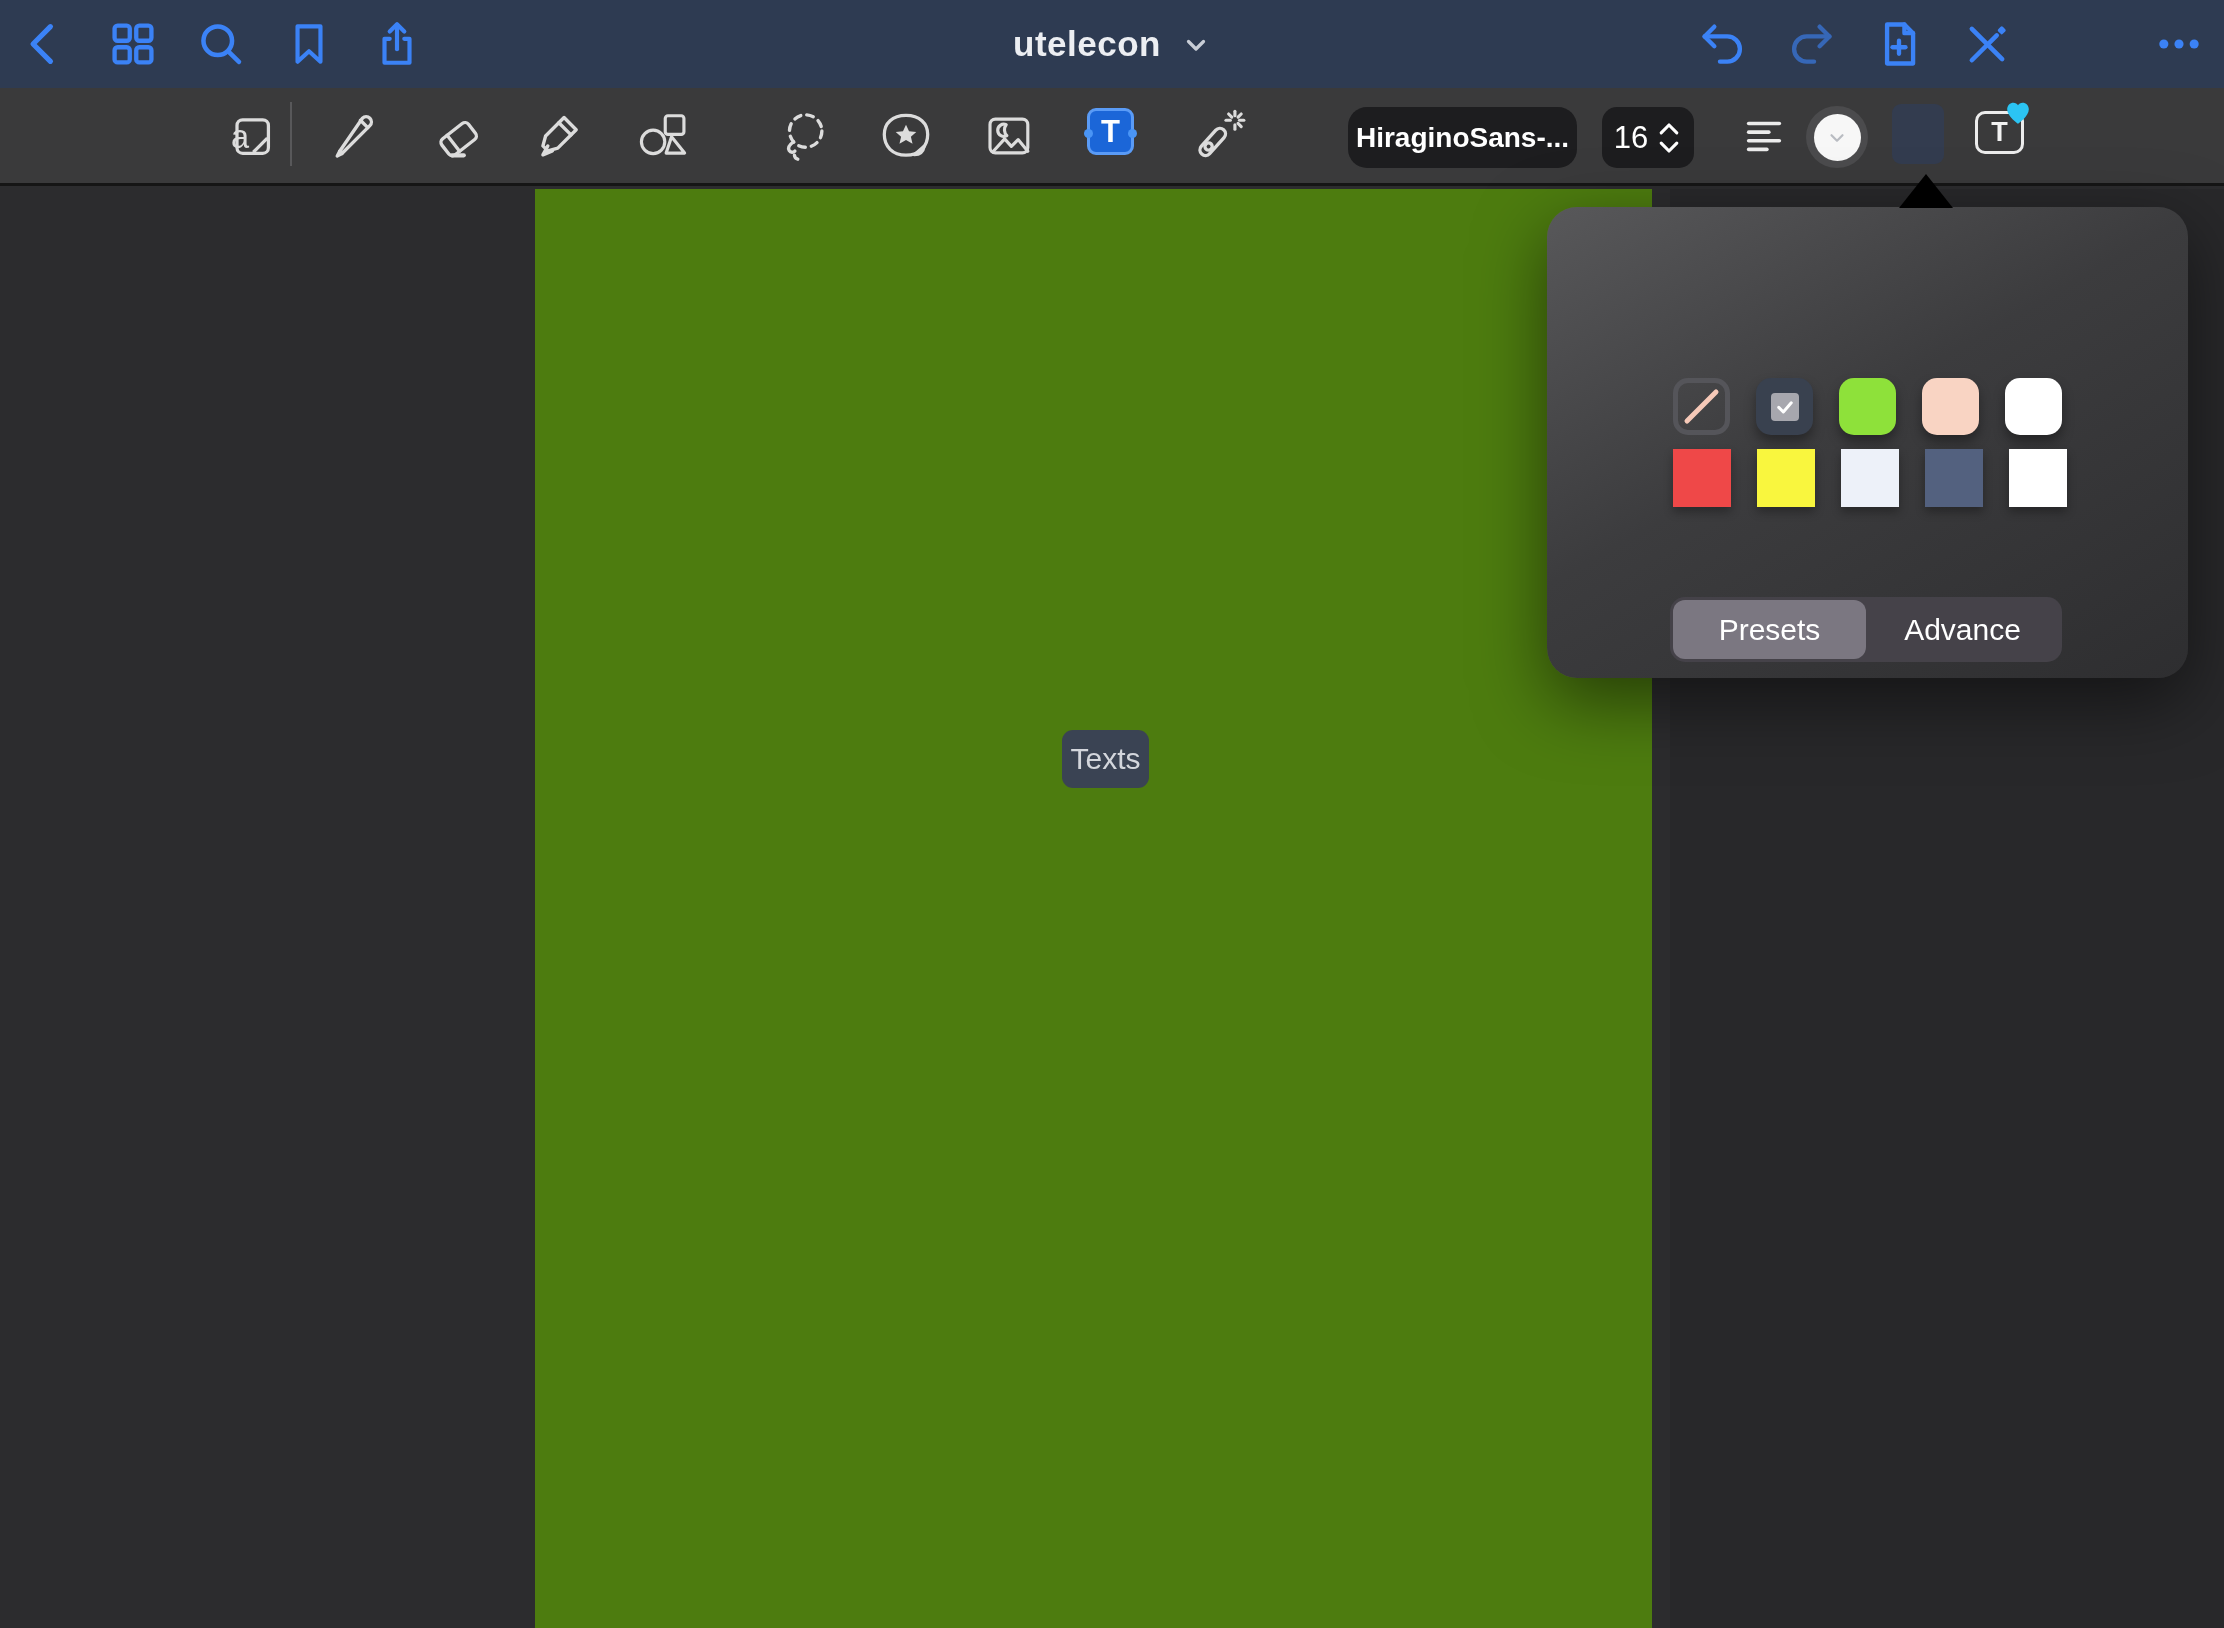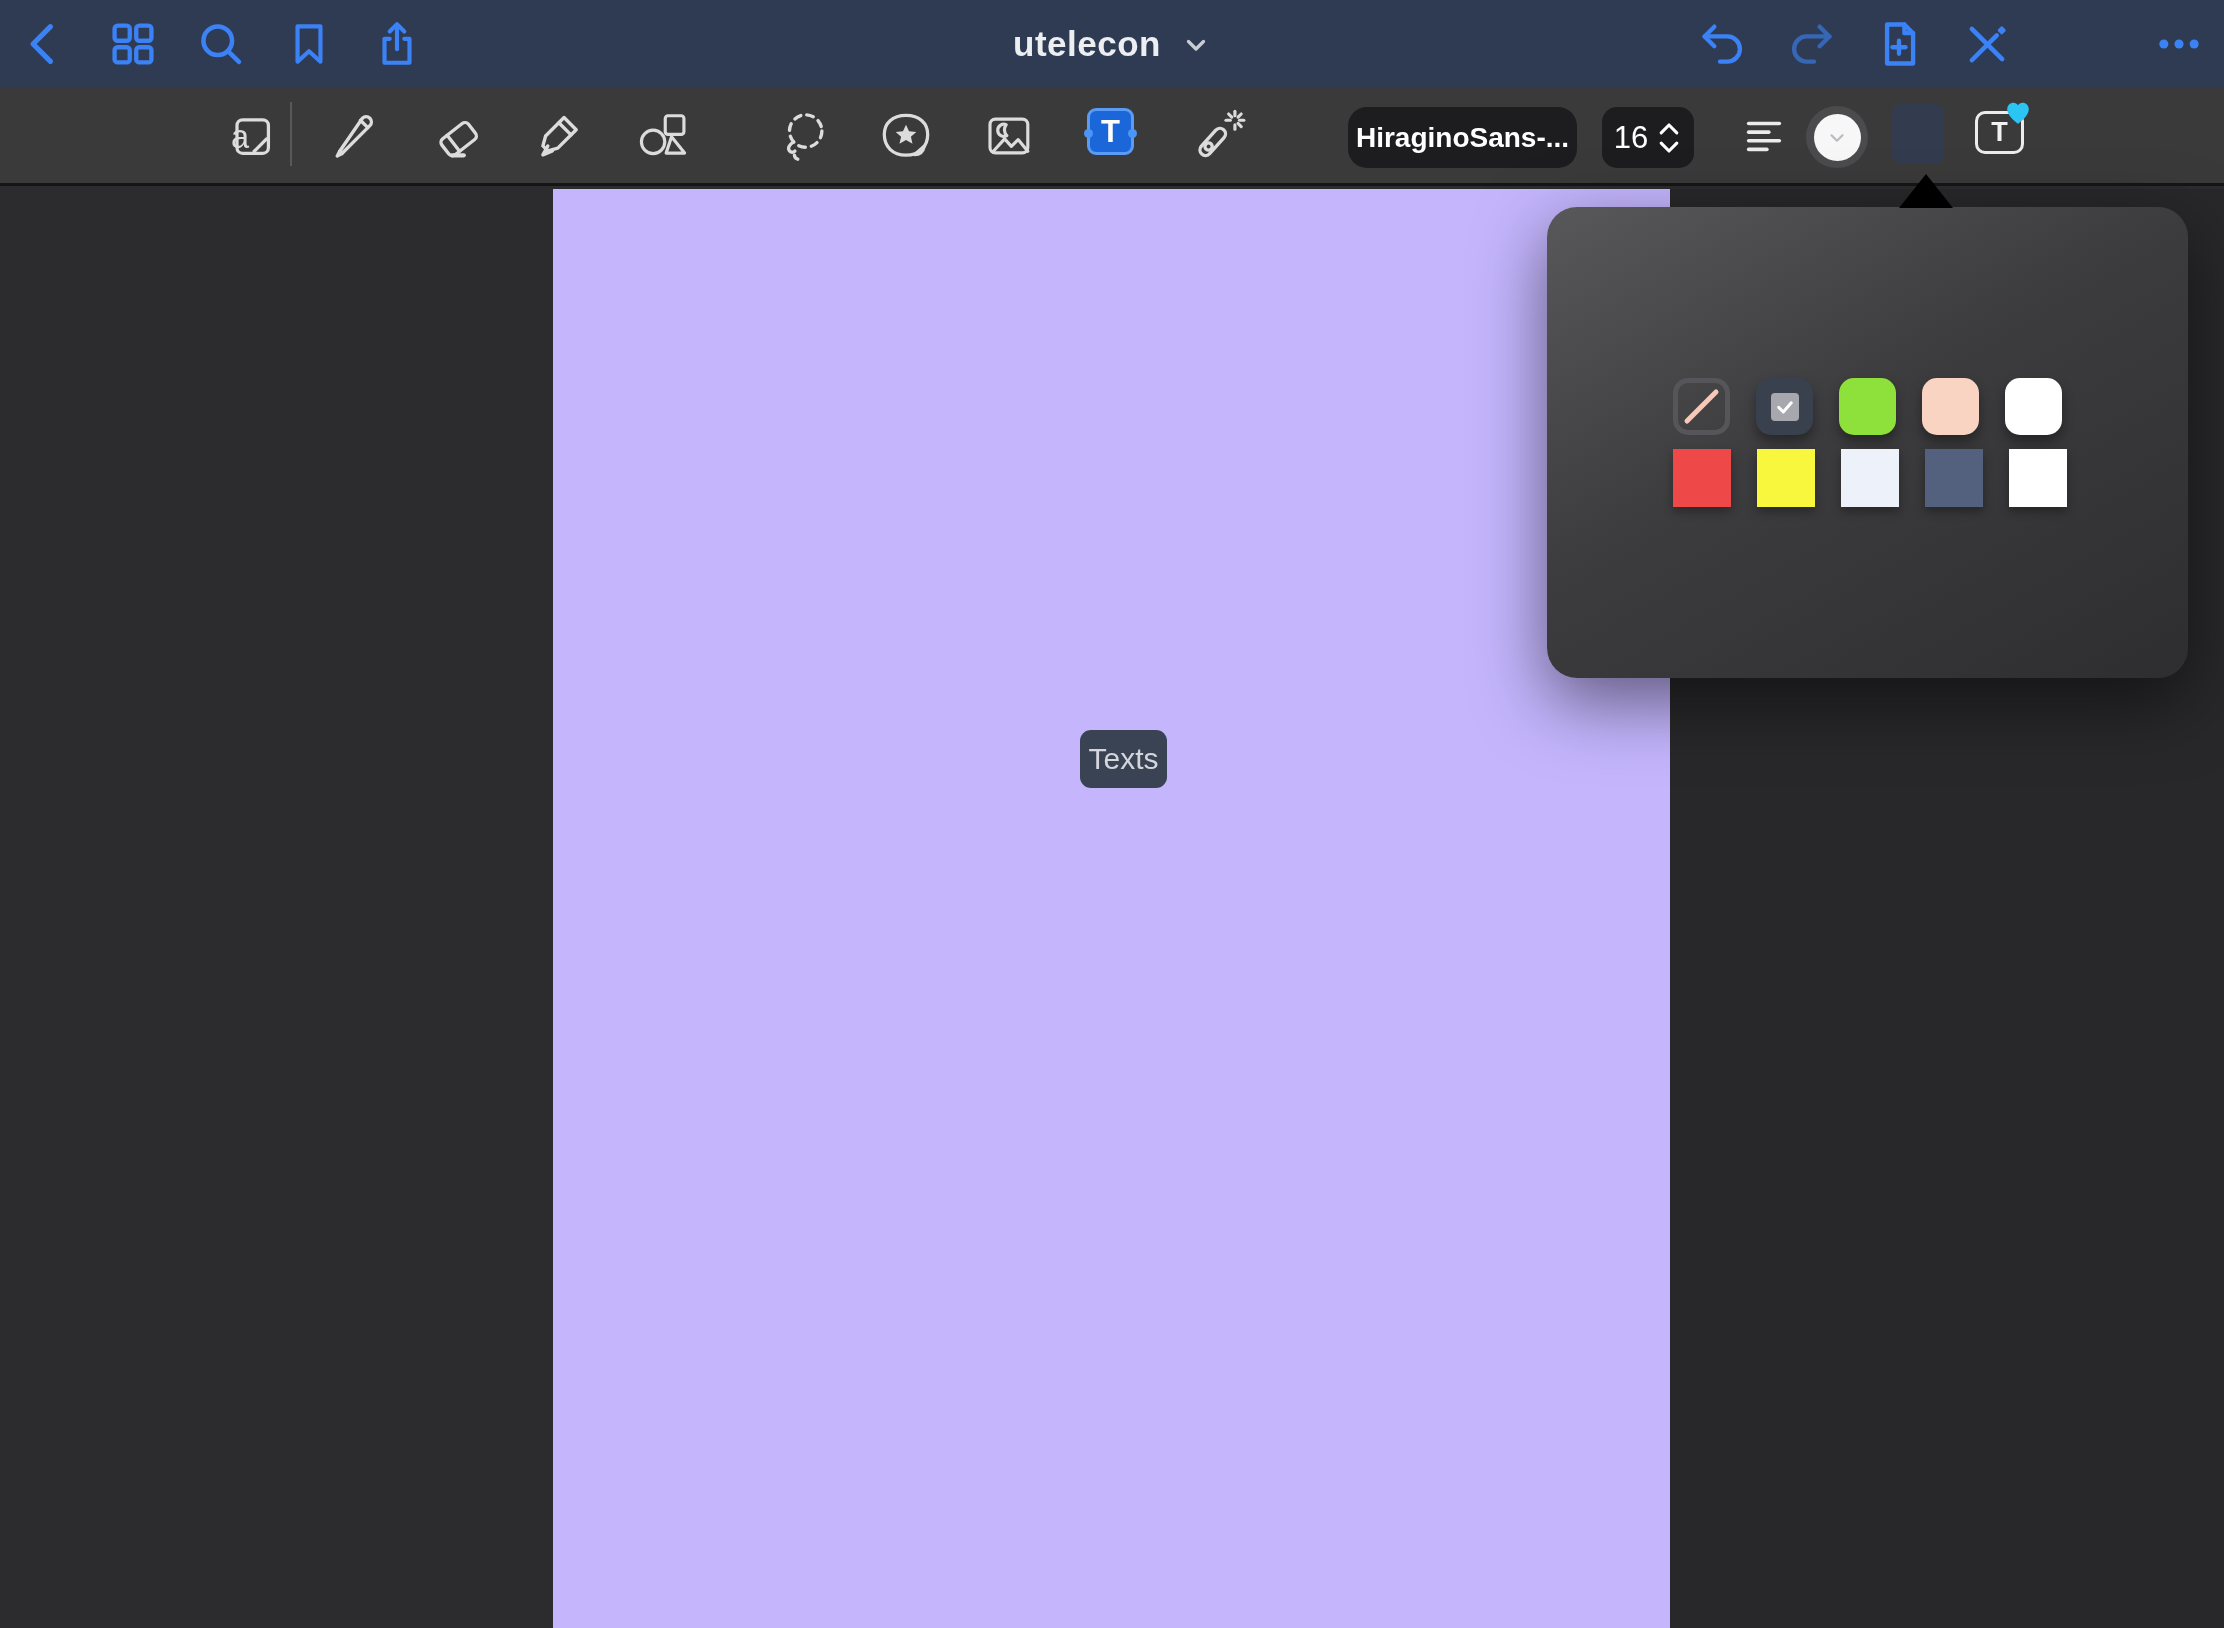--- a/index.html
+++ b/index.html
@@ -30,21 +30,21 @@
   .tstyle-btn{position:absolute;left:1975px;top:23px;width:49px;height:43px;border:3px solid #ececec;border-radius:10px;
             display:flex;align-items:center;justify-content:center;color:#f2f2f2;font-size:27px;font-weight:700;}
   .tstyle-btn .heart{position:absolute;right:-10px;top:-13px;}
   .text-tool{position:absolute;left:1087px;top:20px;width:47px;height:47px;background:#1b66d8;border:3px solid #5a9bf6;
             border-radius:9px;display:flex;align-items:center;justify-content:center;color:#fff;font-size:31px;font-weight:700;}
   .text-tool .hdot{position:absolute;width:9px;height:9px;border-radius:50%;background:#4a95f5;top:18px;}
 
   
   .canvas{position:absolute;left:0;top:189px;width:2224px;height:1439px;background:#2c2c2e;}
   .canvas-right{position:absolute;left:1670px;top:0;width:554px;height:1439px;background:#28282a;}
-  .page{position:absolute;left:553px;top:0;width:1117px;height:1439px;background:#c4b5fd;}
+  .page{position:absolute;left:535px;top:0;width:1117px;height:1439px;background:#4d7c0f;}
   .texts-chip{position:absolute;left:527px;top:541px;width:87px;height:58px;background:#3a4353;border-radius:11px;
             display:flex;align-items:center;justify-content:center;color:#d3d6dc;font-size:30px;}
 
   
   .popover{position:absolute;left:1547px;top:207px;width:641px;height:471px;border-radius:30px;
            background:linear-gradient(150deg,#58585a 0%,#3c3c3e 45%,#2e2e30 100%);
            box-shadow:0 24px 70px rgba(0,0,0,.5);}
   .pop-arrow{position:absolute;left:352px;top:-33px;width:0;height:0;border-left:27px solid transparent;
            border-right:27px solid transparent;border-bottom:34px solid #000;}
   .pop-header{position:absolute;left:0;top:0;width:641px;height:98px;background:#000;border-radius:30px 30px 0 0;
@@ -359,15 +359,23 @@
     </div>
 
     <div class="swatch-row row2">
       <div class="swatch" style="background: rgb(239, 72, 72);"></div>
       <div class="swatch" style="background: rgb(249, 246, 62);"></div>
       <div class="swatch" style="background: rgb(237, 241, 249);"></div>
       <div class="swatch" style="background: rgb(83, 97, 127);"></div>
       <div class="swatch" style="background: rgb(255, 255, 255);"></div>
     </div>
 
+    <div class="segmented">
+      <div class="segment selected">
+        <span>Presets</span>
+      </div>
+      <div class="segment">
+        <span>Advance</span>
+      </div>
+    </div>
   </div>
 
 </div>
 
 </body></html>

